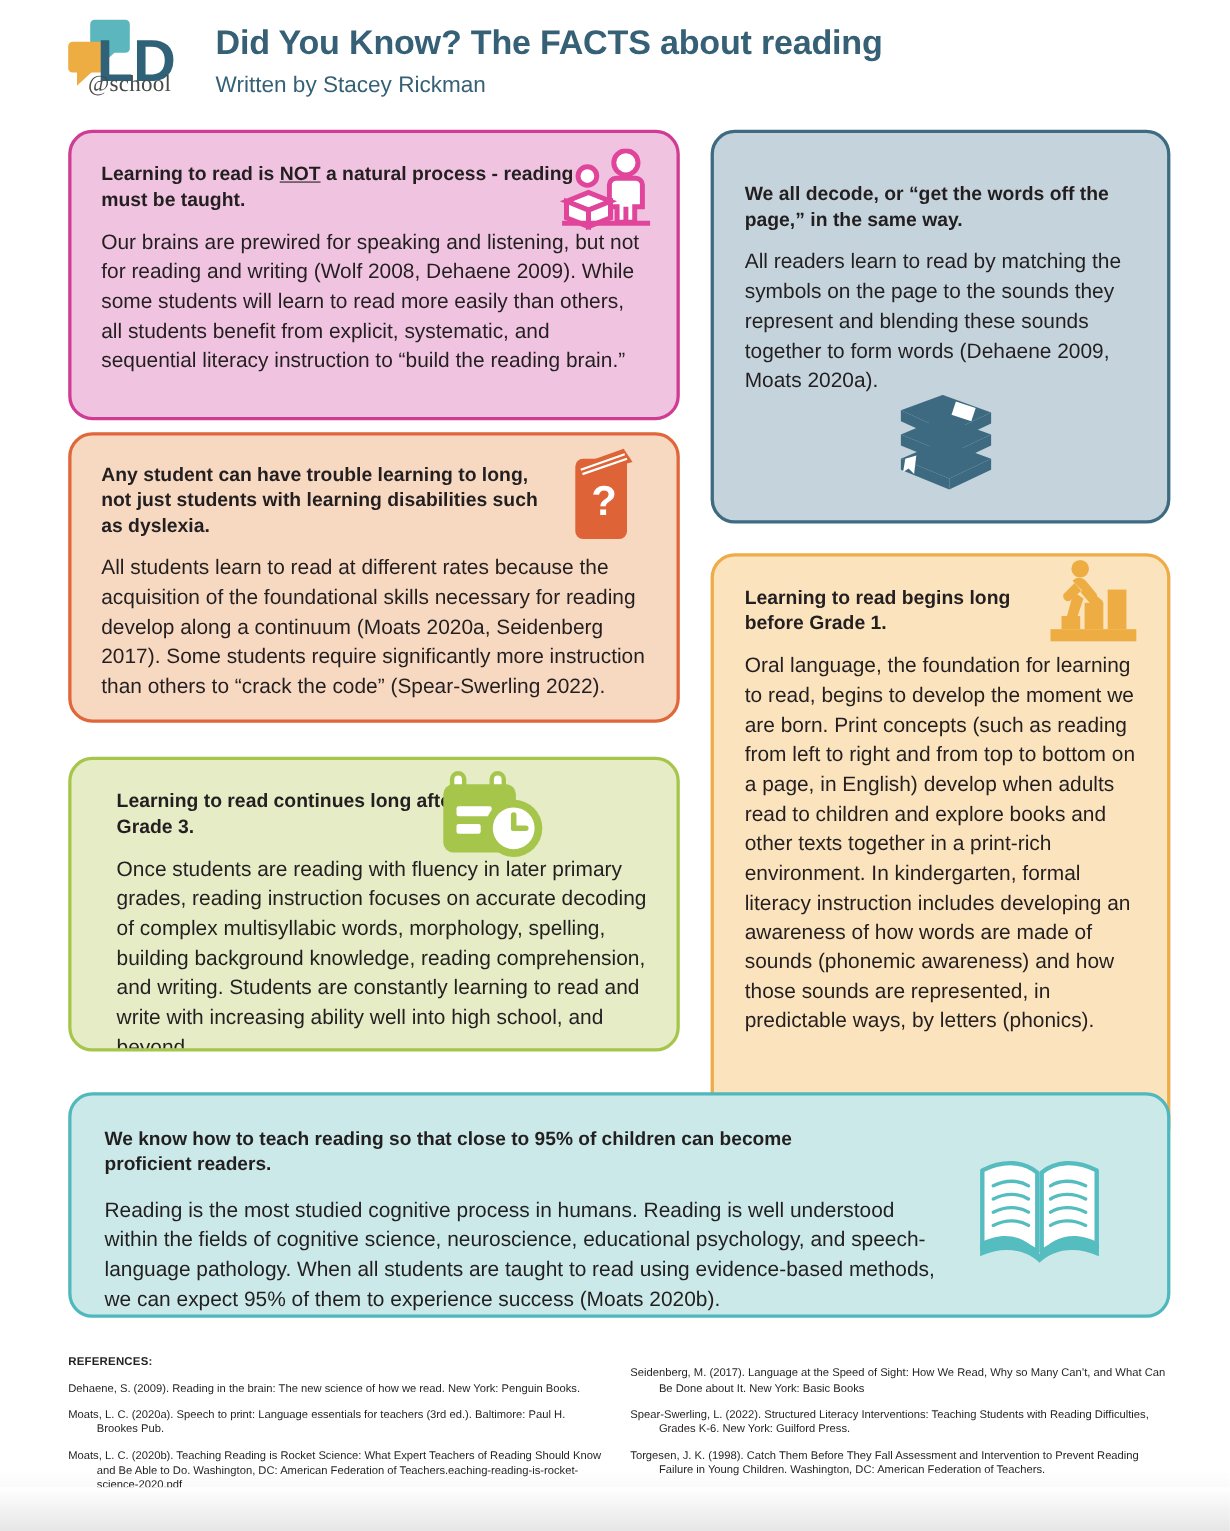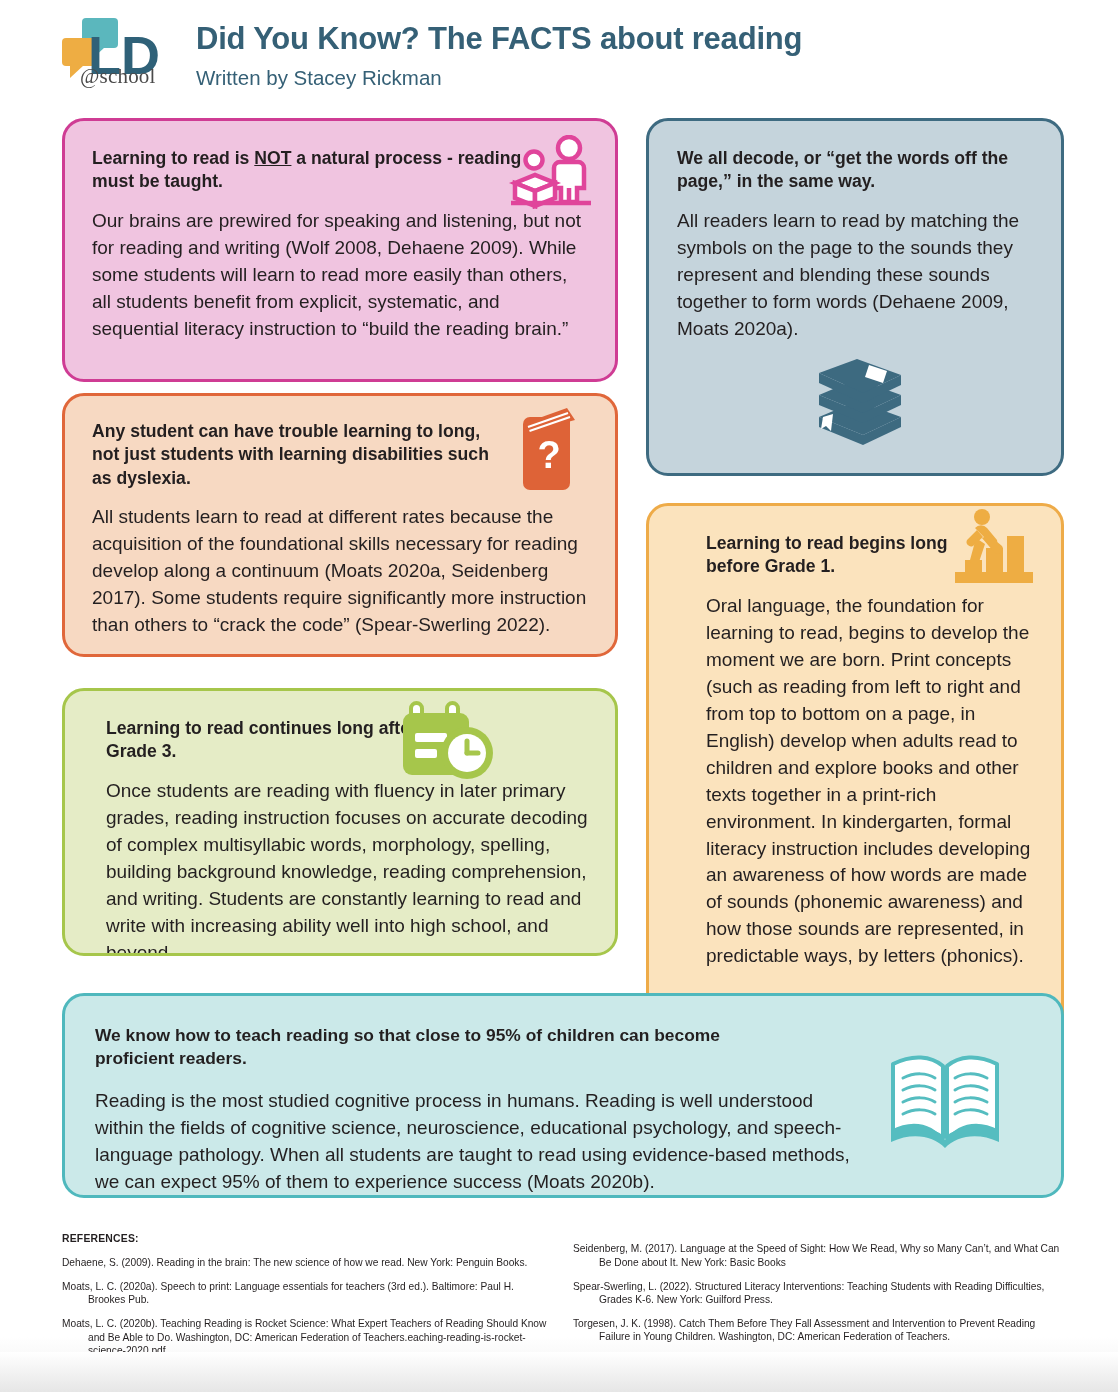--- a/index.html
+++ b/index.html
@@ -63,32 +63,32 @@
     left:62px;top:118px;width:556px;height:264px;
     background:#f0c4e0;border-color:#cf3c94;border-width:3.5px;
   }
   #card-natural .card-inner{padding:26px 26px 0 27px;}
   #card-natural .card-head{width:430px;}
 
   #card-decode{
     left:646px;top:118px;width:418px;height:358px;
     background:#c5d4dc;border-color:#3e6b81;border-width:3.5px;
   }
-  #card-decode .card-inner{padding:26px 28px 0 28px;}
+  #card-decode .card-inner{padding:44px 28px 0 28px;}
 
   #card-anystudent{
     left:62px;top:393px;width:556px;height:264px;
     background:#f7d9c2;border-color:#e0673a;border-width:3.5px;
   }
   #card-anystudent .card-inner{padding:24px 26px 0 27px;}
   #card-anystudent .card-head{width:400px;}
 
   #card-before{
     left:646px;top:503px;width:418px;height:544px;
-    background:#fbe3bd;border-color:#eeab48;border-width:3.5px;padding-left:29px;
+    background:#fbe3bd;border-color:#eeab48;border-width:3.5px;
   }
   #card-before .card-inner{padding:26px 26px 0 28px;}
   #card-before .card-head{width:245px;}
 
   #card-after{
     left:62px;top:688px;width:556px;height:268px;
     background:#e5ecc6;border-color:#a5c martin;border-width:3.5px;
     border-color:#a6c64b;
   }
   #card-after .card-inner{padding:26px 26px 0 41px;}

